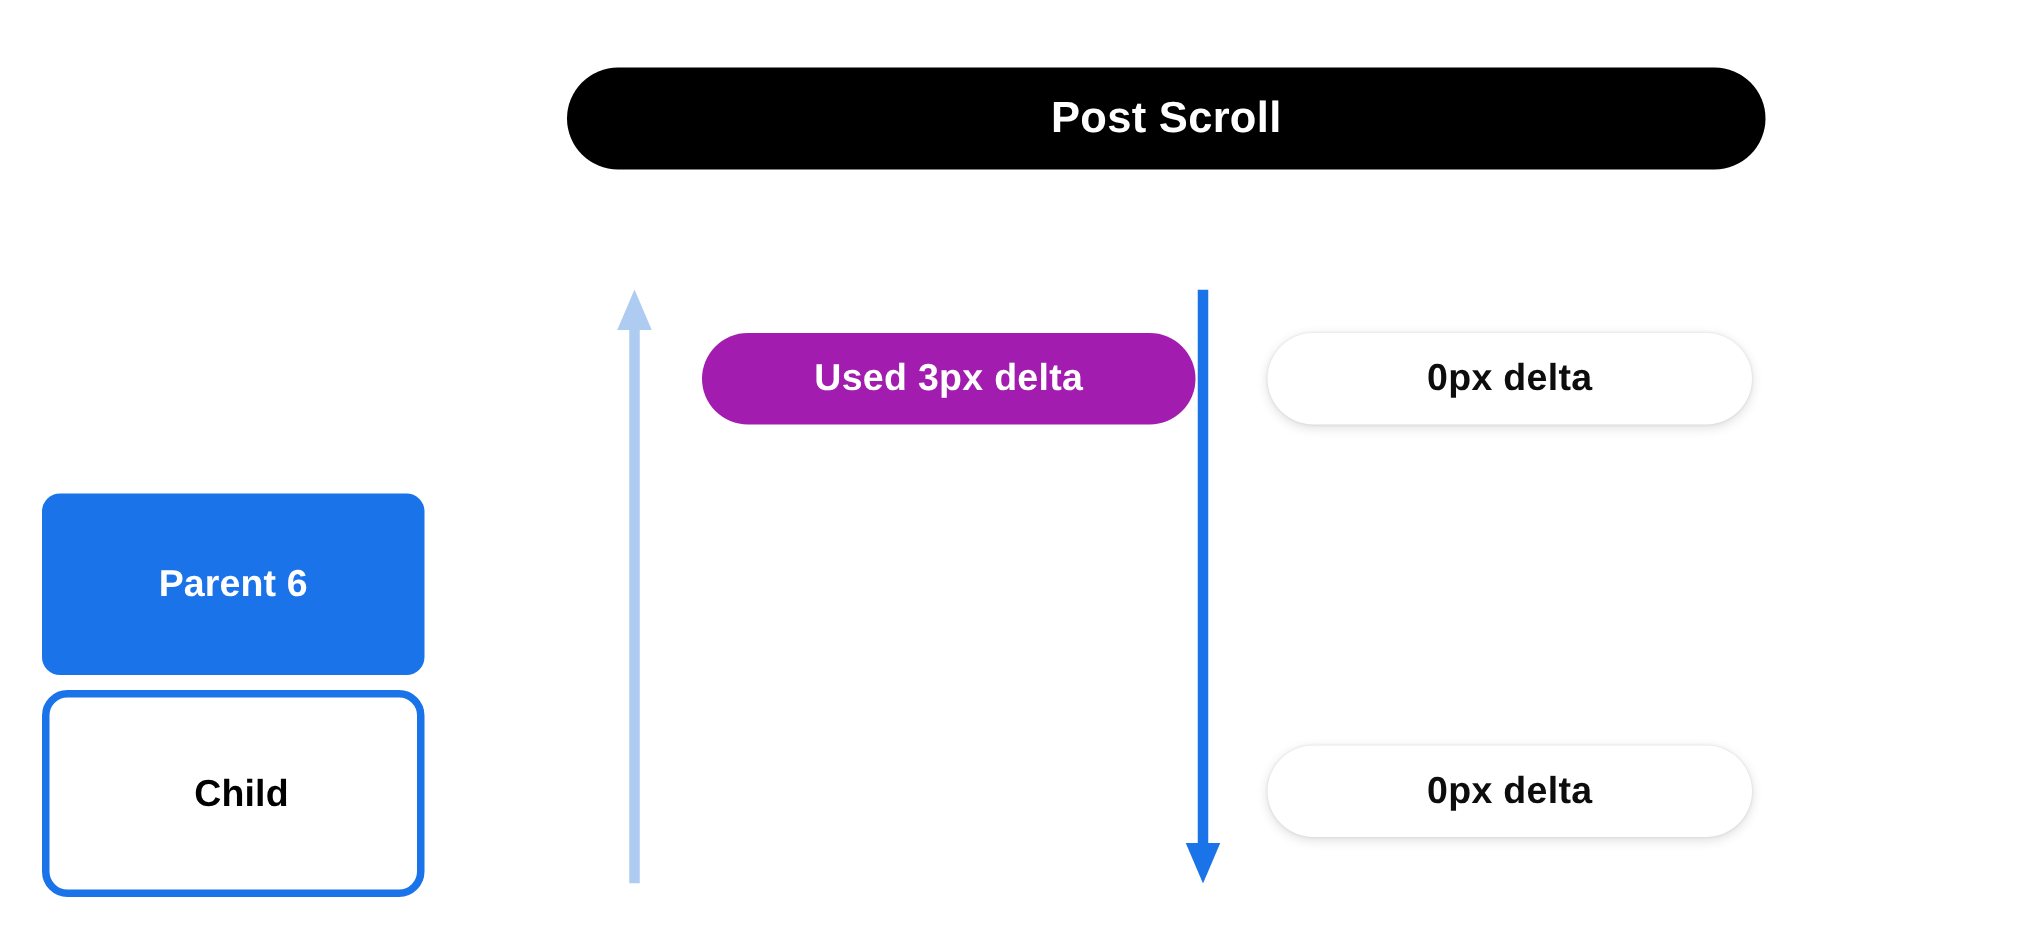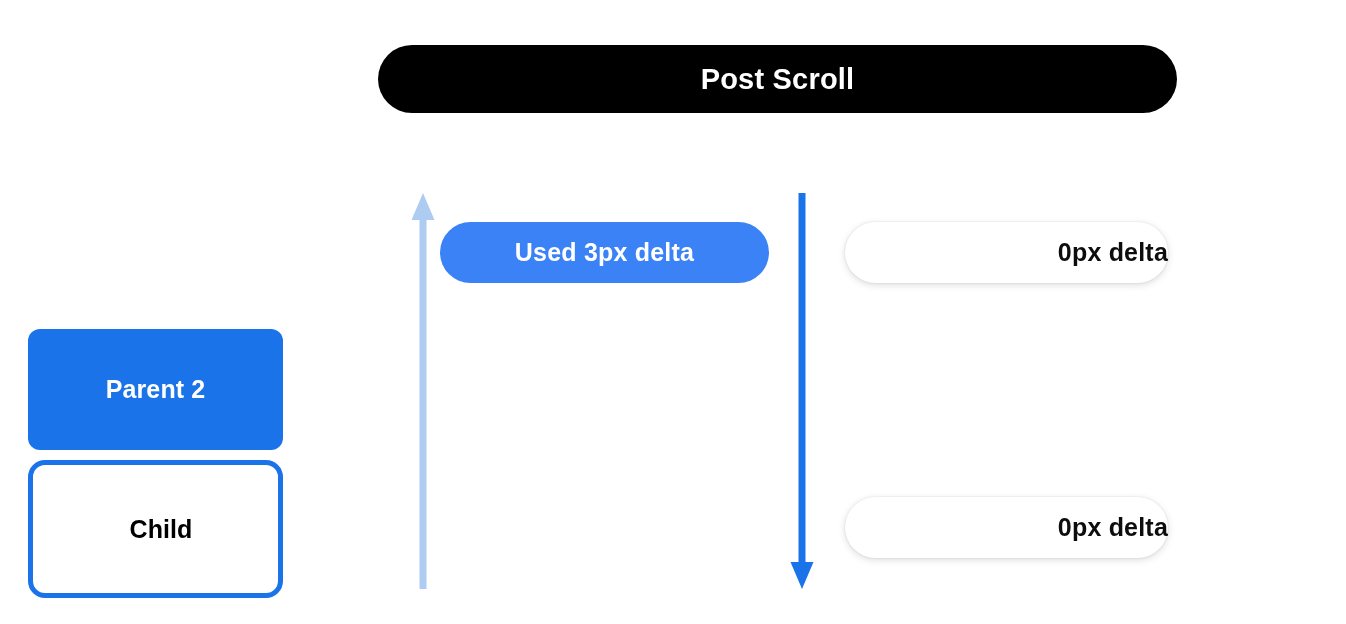--- a/index.html
+++ b/index.html
@@ -87,40 +87,39 @@
 
   
   .pill {
     position: absolute;
     display: flex;
     align-items: center;
     justify-content: center;
     box-sizing: border-box;
   }
   .pill.blue {
-    left: 440px;
+    left: 468px;
     width: 329px;
     height: 61px;
-    background: #3b82f6;
+    background: #a21caf;
     border-radius: 31px;
   }
   .pill.blue .label {
     color: #ffffff;
     font-size: 25px;
     font-weight: bold;
     letter-spacing: 0.2px;
   }
   .pill.white {
     left: 845px;
     width: 323px;
     height: 61px;
     background: #ffffff;
     border-radius: 31px;
     box-shadow: 0 2px 7px rgba(60,64,67,0.18), 0 0 2px rgba(60,64,67,0.14);
-    justify-content: flex-end;
   }
   .pill.white .label {
     color: #0d0d0d;
     font-size: 25px;
     font-weight: bold;
     letter-spacing: 0.2px;
   }
 
   #pill-used-delta   { top: 222px; }
   #pill-no-delta     { top: 360px; }
@@ -131,21 +130,21 @@
 <body>
 
 <div class="canvas">
 
   <div class="header-bar">
     <span class="label">Post Scroll</span>
   </div>
 
 
   <div class="node-box filled" id="node-parent1">
-    <span class="label">Parent 2</span>
+    <span class="label">Parent 6</span>
   </div>
 
   <div class="node-box outlined" id="node-child">
     <span class="label">Child</span>
   </div>
 
   <svg class="arrow" id="arrow-up" style="left:408px; top:193px;" width="30" height="396" viewBox="0 0 30 396">
     <rect x="11.5" y="26" width="7" height="370" fill="#aecbf2"></rect>
     <polygon points="15,0 26.5,27 3.5,27" fill="#aecbf2"></polygon>
   </svg>

